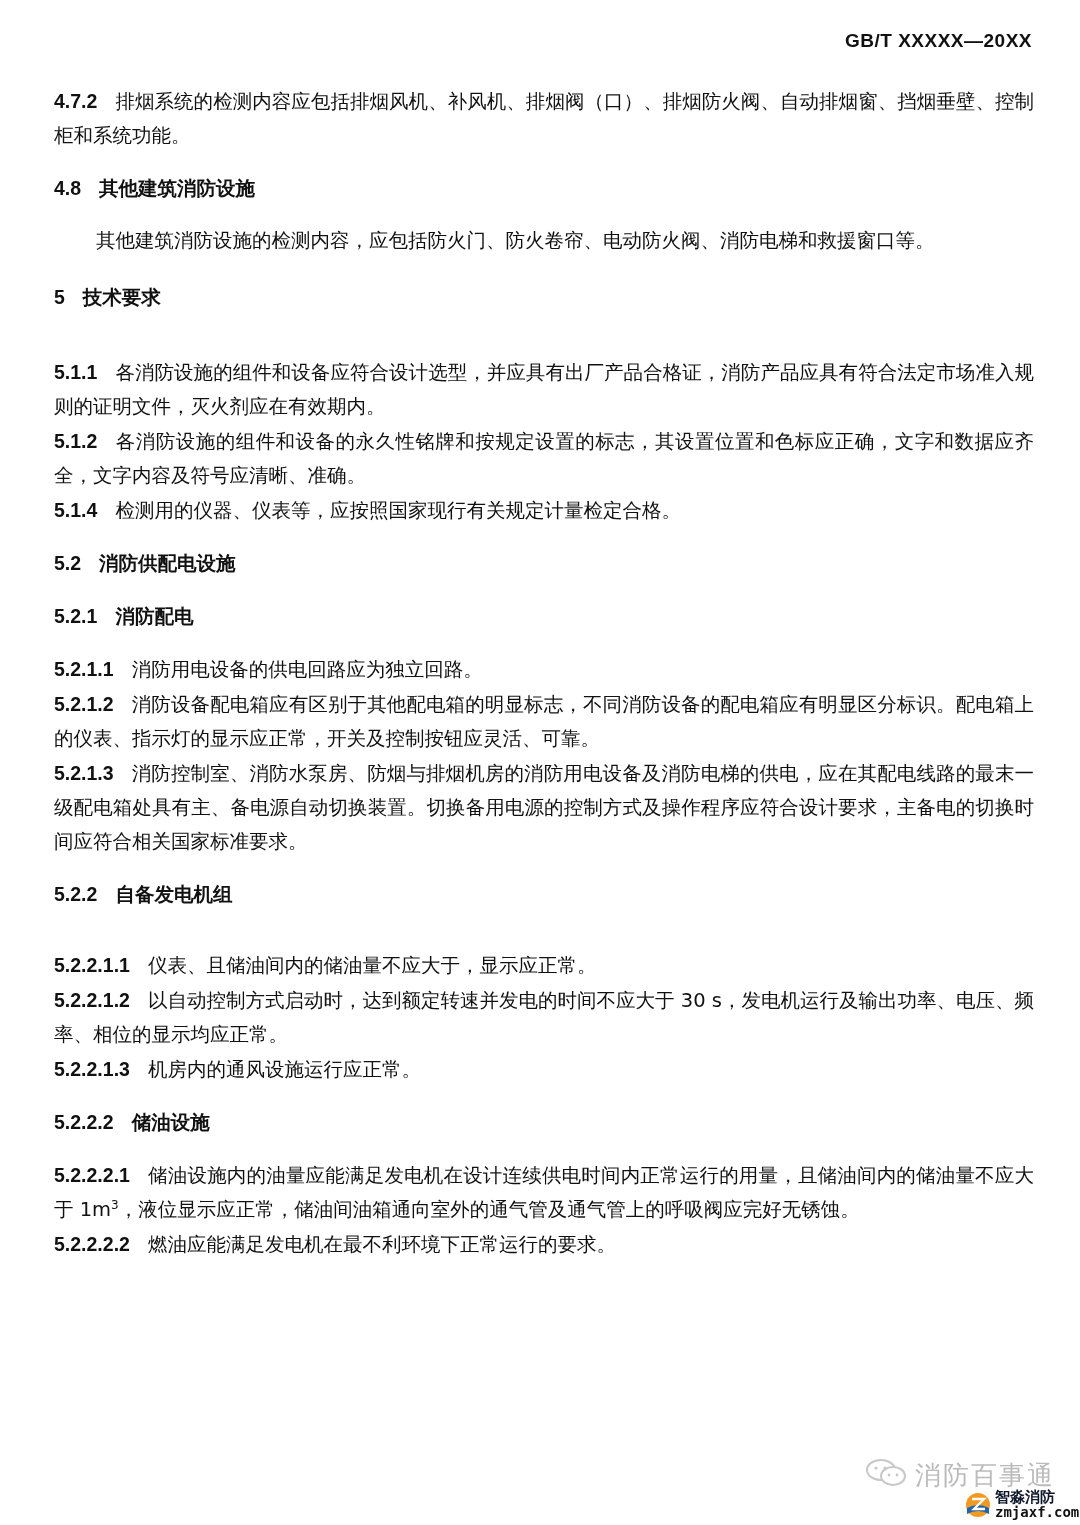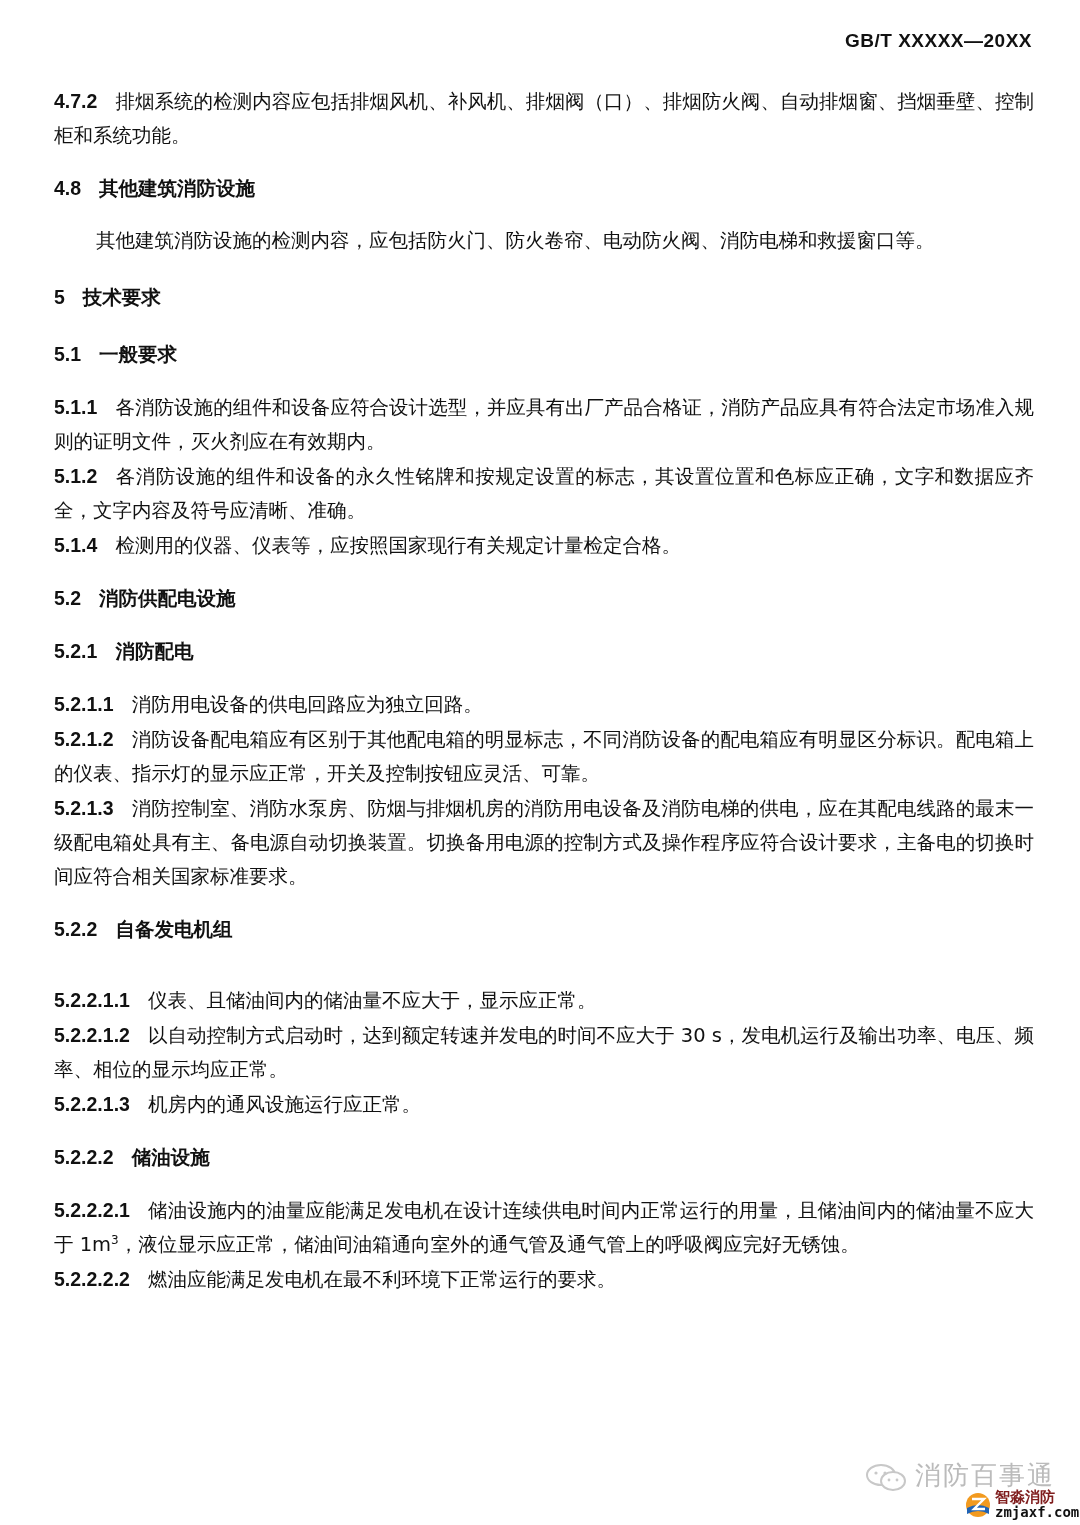--- a/index.html
+++ b/index.html
@@ -24,51 +24,50 @@
     font-family: "Liberation Sans", "DejaVu Sans", sans-serif;
     font-weight: bold; margin-right: 18px;
   }
   .heading { font-weight: bold; }
   .gap { height: 18px; }
   .gap-lg { height: 22px; }
   .indent { text-indent: 42px; }
   sup { font-size: 12px; line-height: 0; }
   .watermark {
     position: absolute; left: 865px; top: 1458px;
-    display: flex; align-items: flex-end; color: #bbbbbb;
+    display: flex; align-items: flex-start; color: #bbbbbb;
     font-size: 26px; letter-spacing: 2px;
   }
   .wm-icon { width: 44px; height: 30px; margin-right: 6px; }
   .brand {
     position: absolute; left: 965px; top: 1490px; display: flex; align-items: center;
   }
   .brand-logo { width: 26px; height: 26px; margin-right: 4px; }
   .brand-text { display: flex; flex-direction: column; line-height: 1; }
-  .brand-name { font-size: 15px; font-weight: bold; color: #7f1d1d; }
+  .brand-name { font-size: 15px; font-weight: bold; color: #0f172a; }
   .brand-url { font-family: "DejaVu Sans Mono", monospace; font-size: 14px; font-weight: bold; color: #111; }
 </style>
 </head>
 <body>
 
 <div class="header">GB/T XXXXX—20XX</div>
 
 <div class="content">
 
   <p class="line"><span class="num">4.7.2</span><span>排烟系统的检测内容应包括排烟风机、补风机、排烟阀（口）、排烟防火阀、自动排烟窗、挡烟垂壁、控制柜和系统功能。</span></p>
   <div class="gap"></div>
 
   <p class="line heading"><span class="num">4.8</span><span>其他建筑消防设施</span></p>
   <div class="gap"></div>
   <p class="line indent">其他建筑消防设施的检测内容，应包括防火门、防火卷帘、电动防火阀、消防电梯和救援窗口等。</p>
   <div class="gap-lg"></div>
 
   <p class="line heading"><span class="num">5</span><span>技术要求</span></p>
   <div class="gap-lg"></div>
 
-  <p class="line heading"><span class="num">5.1</span><span>一般要求</span></p>
   <div class="gap"></div>
   <p class="line"><span class="num">5.1.1</span><span>各消防设施的组件和设备应符合设计选型，并应具有出厂产品合格证，消防产品应具有符合法定市场准入规则的证明文件，灭火剂应在有效期内。</span></p>
   <p class="line"><span class="num">5.1.2</span><span>各消防设施的组件和设备的永久性铭牌和按规定设置的标志，其设置位置和色标应正确，文字和数据应齐全，文字内容及符号应清晰、准确。</span></p>
   <p class="line"><span class="num">5.1.4</span><span>检测用的仪器、仪表等，应按照国家现行有关规定计量检定合格。</span></p>
   <div class="gap"></div>
 
   <p class="line heading"><span class="num">5.2</span><span>消防供配电设施</span></p>
   <div class="gap"></div>
   <p class="line heading"><span class="num">5.2.1</span><span>消防配电</span></p>
   <div class="gap"></div>

